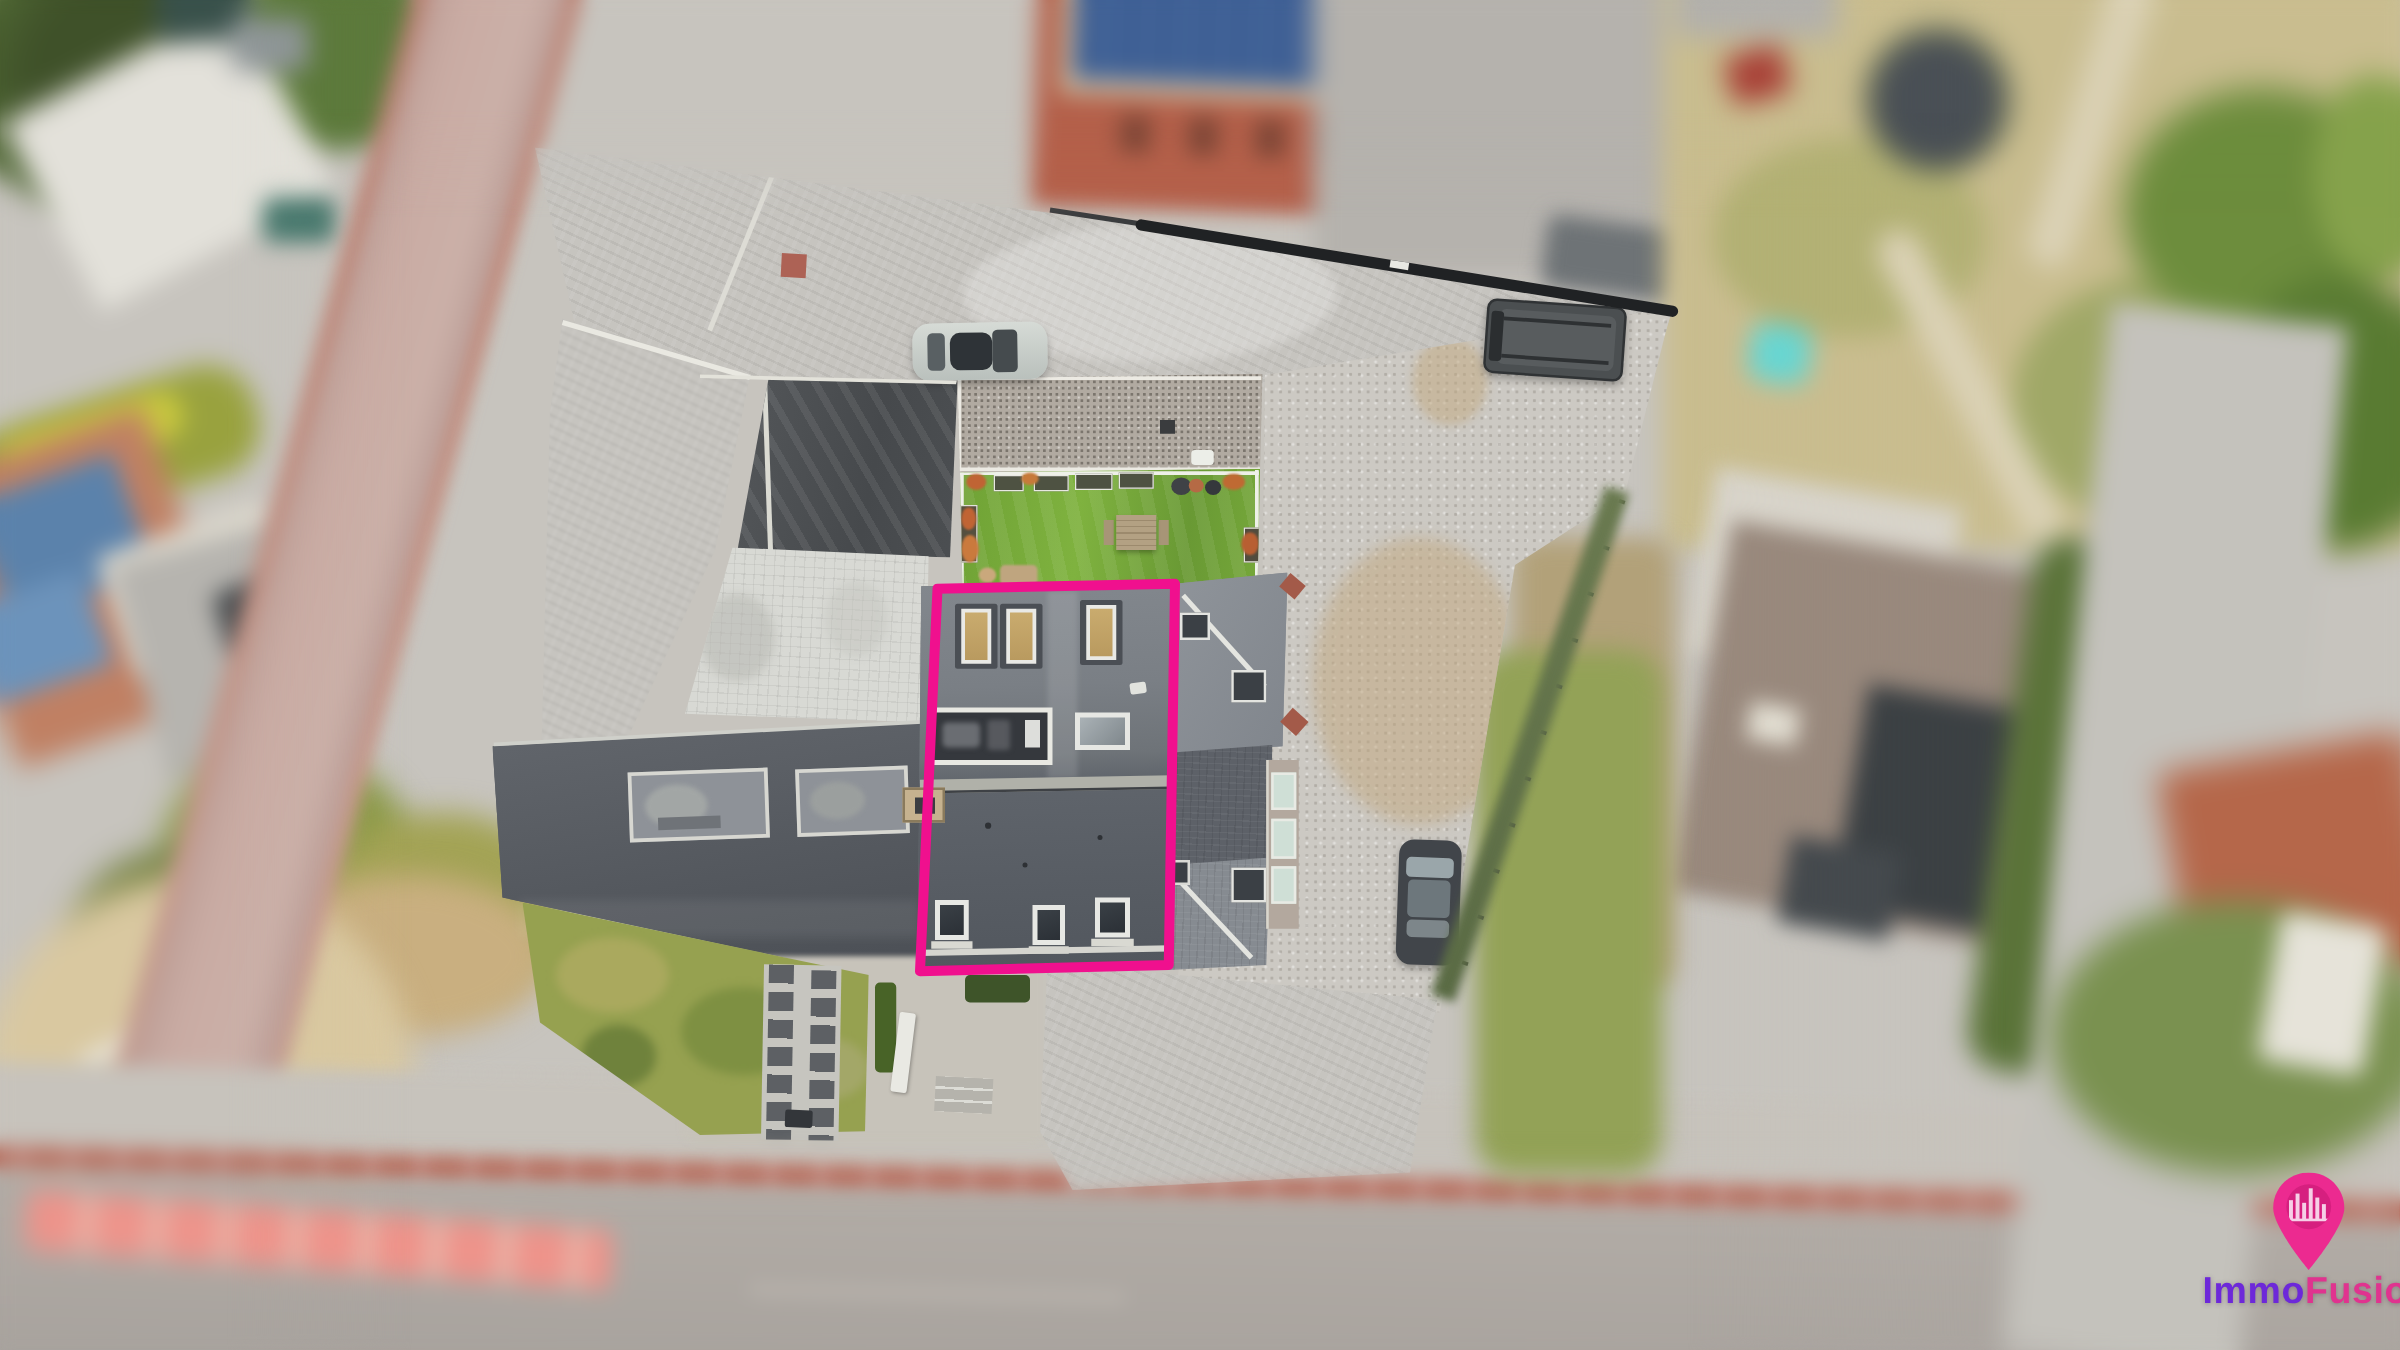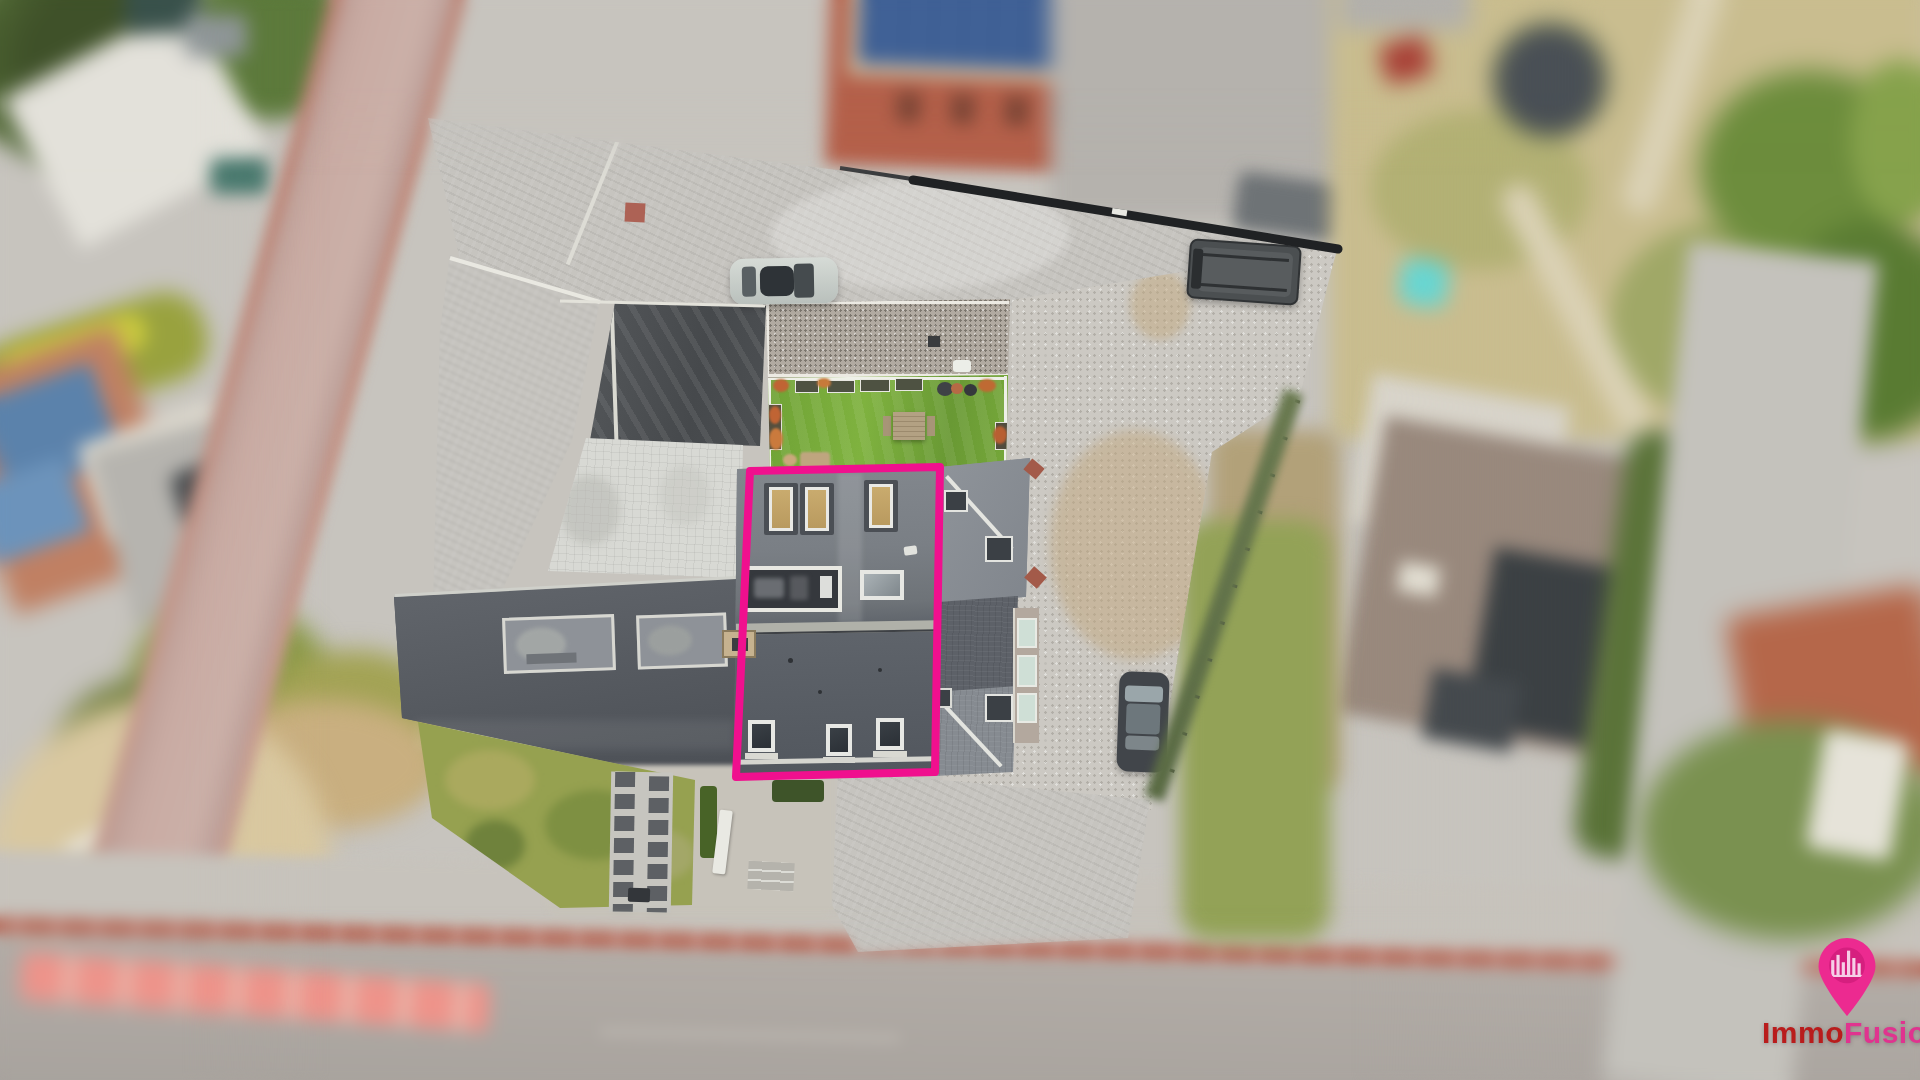--- a/index.html
+++ b/index.html
@@ -321,17 +321,17 @@
         <rect x="12" y="21" width="3" height="15" fill="#f6cfe7"></rect>
         <rect x="17" y="16" width="3" height="20" fill="#f6cfe7"></rect>
         <rect x="22" y="23" width="3" height="13" fill="#f6cfe7"></rect>
         <rect x="27" y="12" width="3" height="24" fill="#f6cfe7"></rect>
         <rect x="32" y="19" width="3" height="17" fill="#f6cfe7"></rect>
         <rect x="37" y="24" width="3" height="12" fill="#f6cfe7"></rect>
         <rect x="10" y="35" width="34" height="2" fill="#f6cfe7"></rect>
       </g>
     </svg>
     <div id="logo-text">
-      <span style="color:#b91c1c;">Immo</span><span style="color:#E0338F;">Fusion</span>
+      <span style="color:#6d28d9;">Immo</span><span style="color:#E0338F;">Fusion</span>
     </div>
   </div>
 
 </div>
 
 </body></html>

